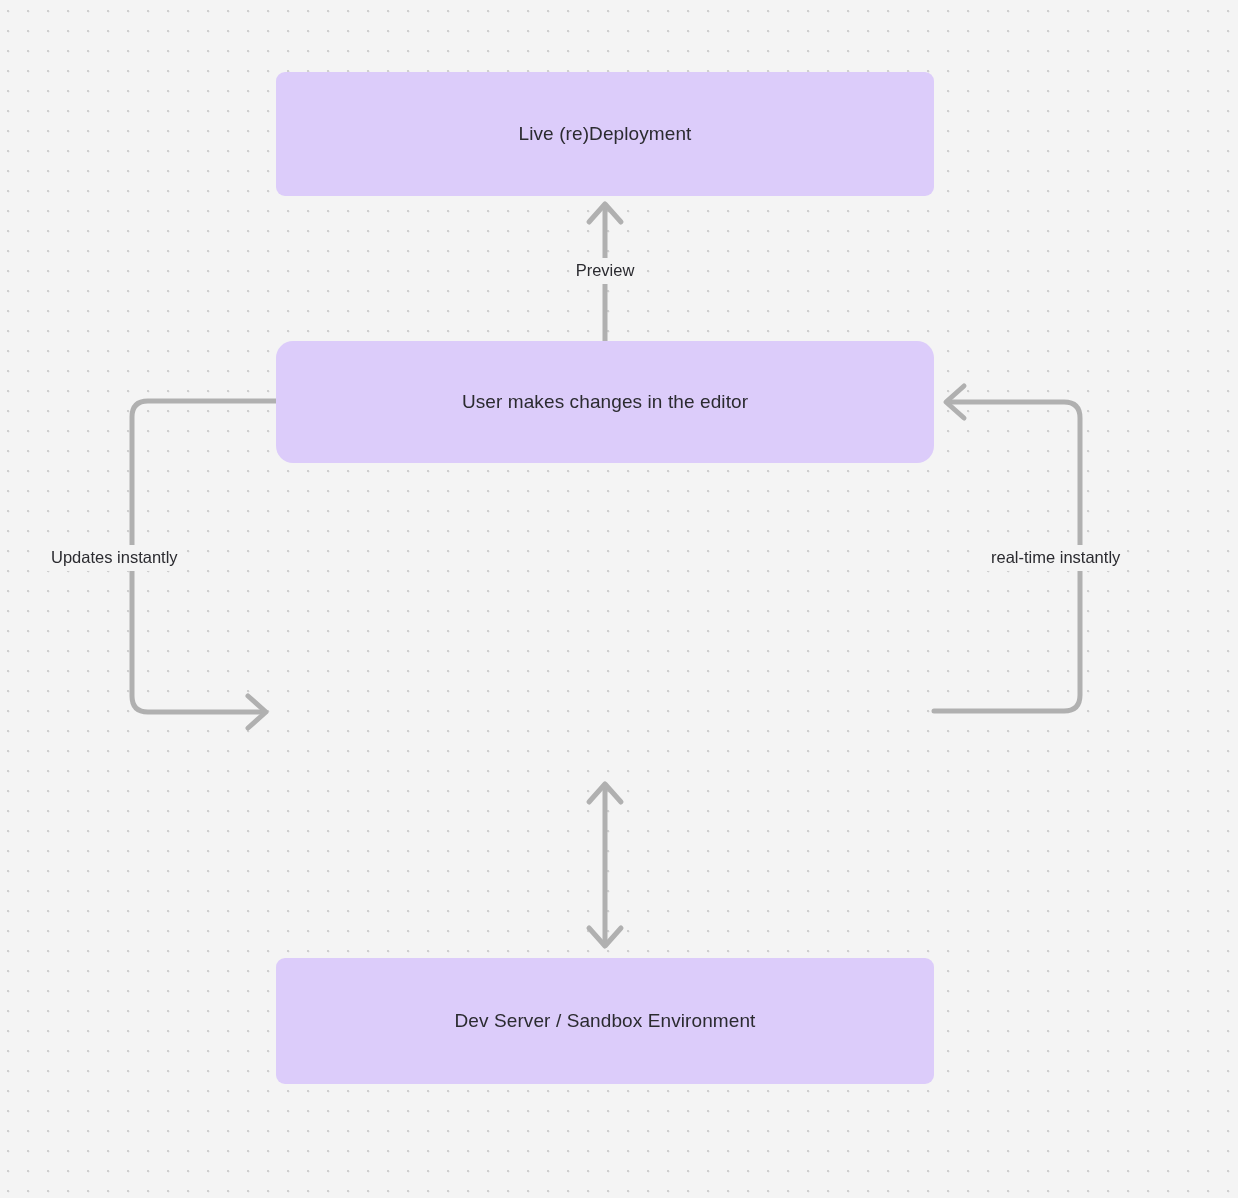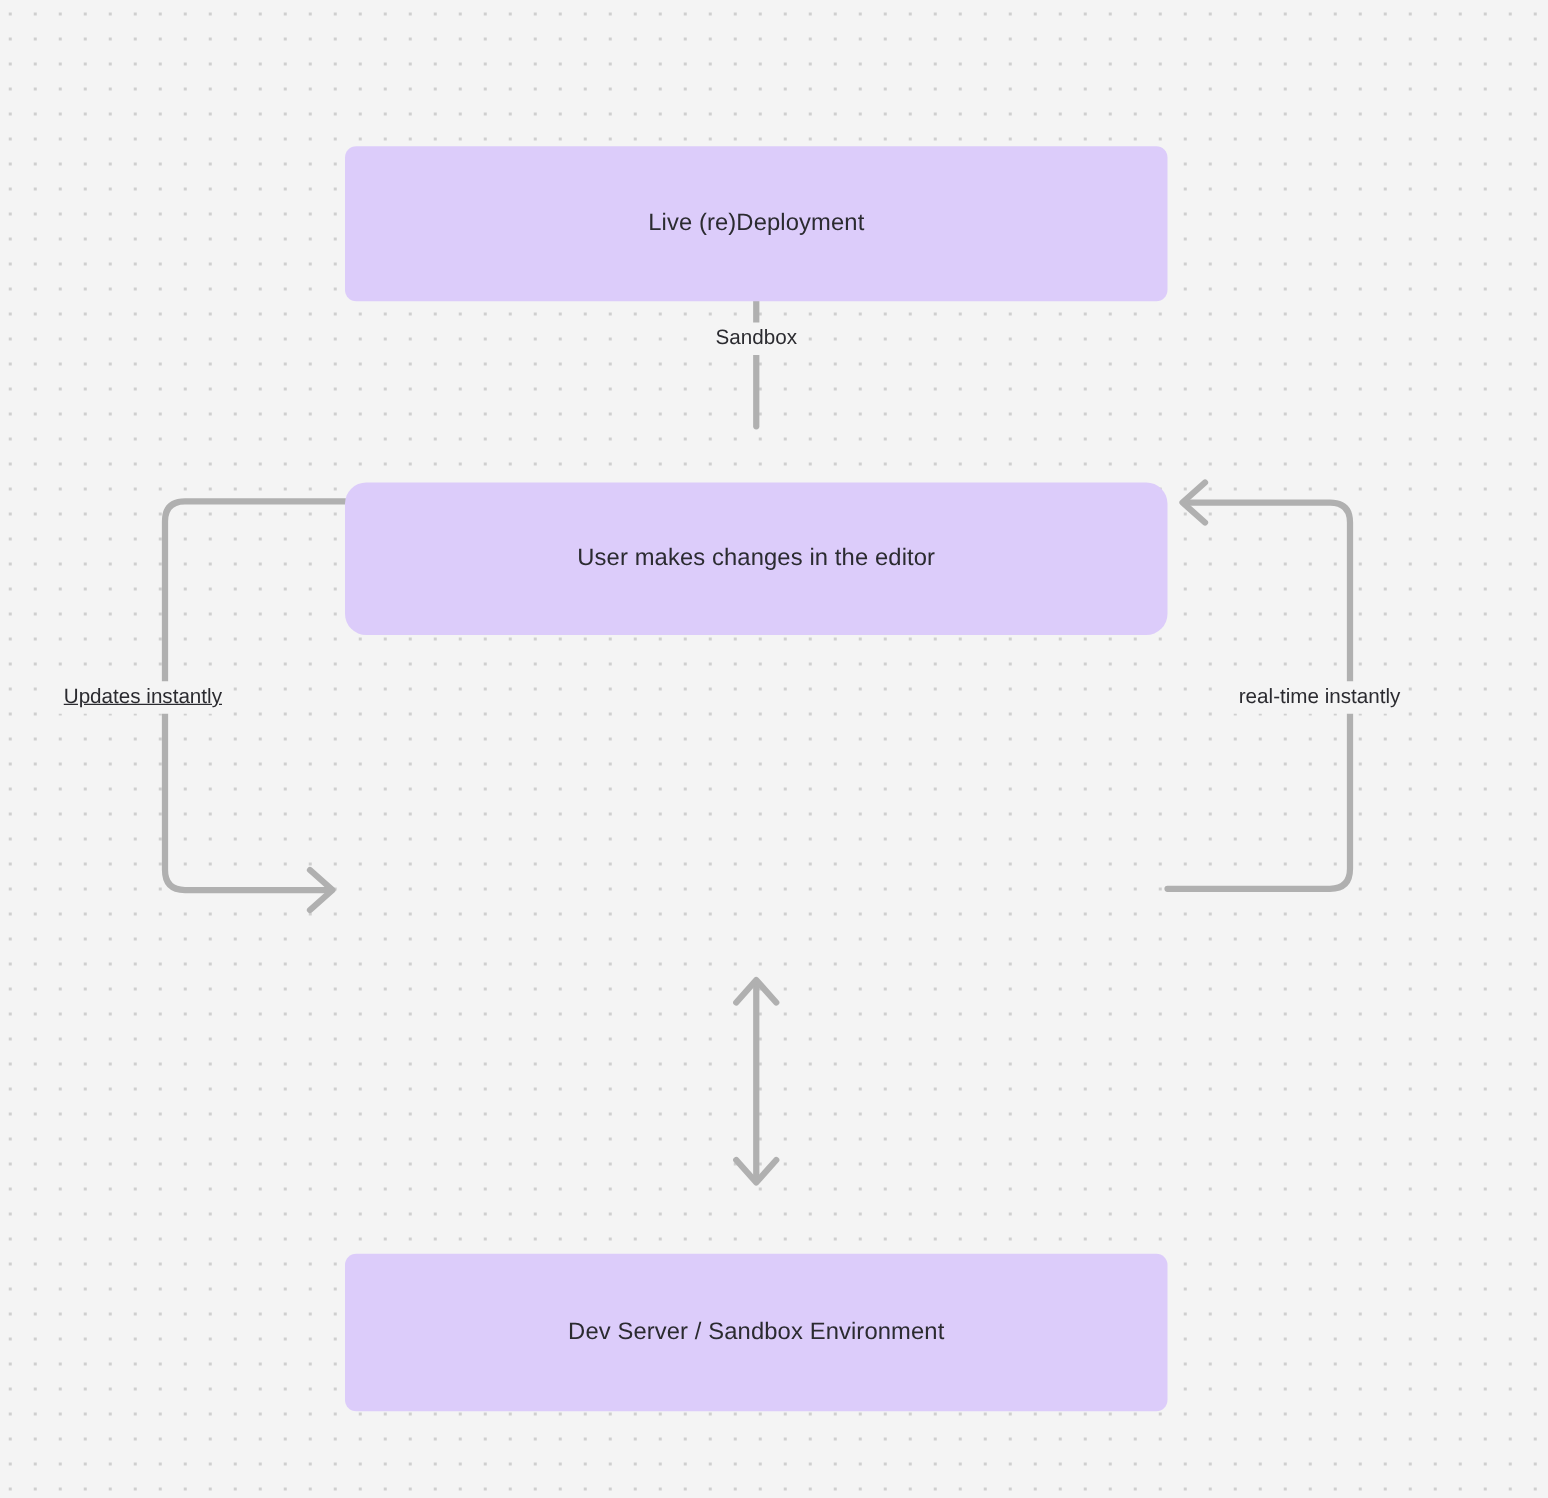--- a/index.html
+++ b/index.html
@@ -39,21 +39,20 @@
   }
 
   .node {
     position: absolute;
     background-color: #dcccfa;
     border-radius: 9px;
     display: flex;
     align-items: center;
     justify-content: center;
     box-sizing: border-box;
-    margin-top: 45px;
   }
   .node-label {
     font-size: 19px;
     color: #2b2b30;
     letter-spacing: 0.1px;
     line-height: 1.2;
     text-align: center;
     white-space: nowrap;
   }
 
@@ -110,20 +109,20 @@
 
   <div class="node" style="left:276px; top:341px; width:658px; height:122px;border-radius:17px;">
     <span class="node-label">User makes changes in the editor</span>
   </div>
 
 
   <div class="node" style="left:276px; top:958px; width:658px; height:126px;">
     <span class="node-label">Dev Server / Sandbox Environment</span>
   </div>
 
-  <div class="edge-label centered" style="left:605px; top:258px;">Sandbox</div>
+  <div class="edge-label centered" style="left:605px; top:258px;">Preview</div>
 
-  <div class="edge-label" style="left:45px; top:545px;text-decoration:underline;">Updates instantly</div>
+  <div class="edge-label" style="left:45px; top:545px;">Updates instantly</div>
 
   <div class="edge-label" style="left:985px; top:545px;">real-time instantly</div>
 
 
 </div>
 
 </body></html>

